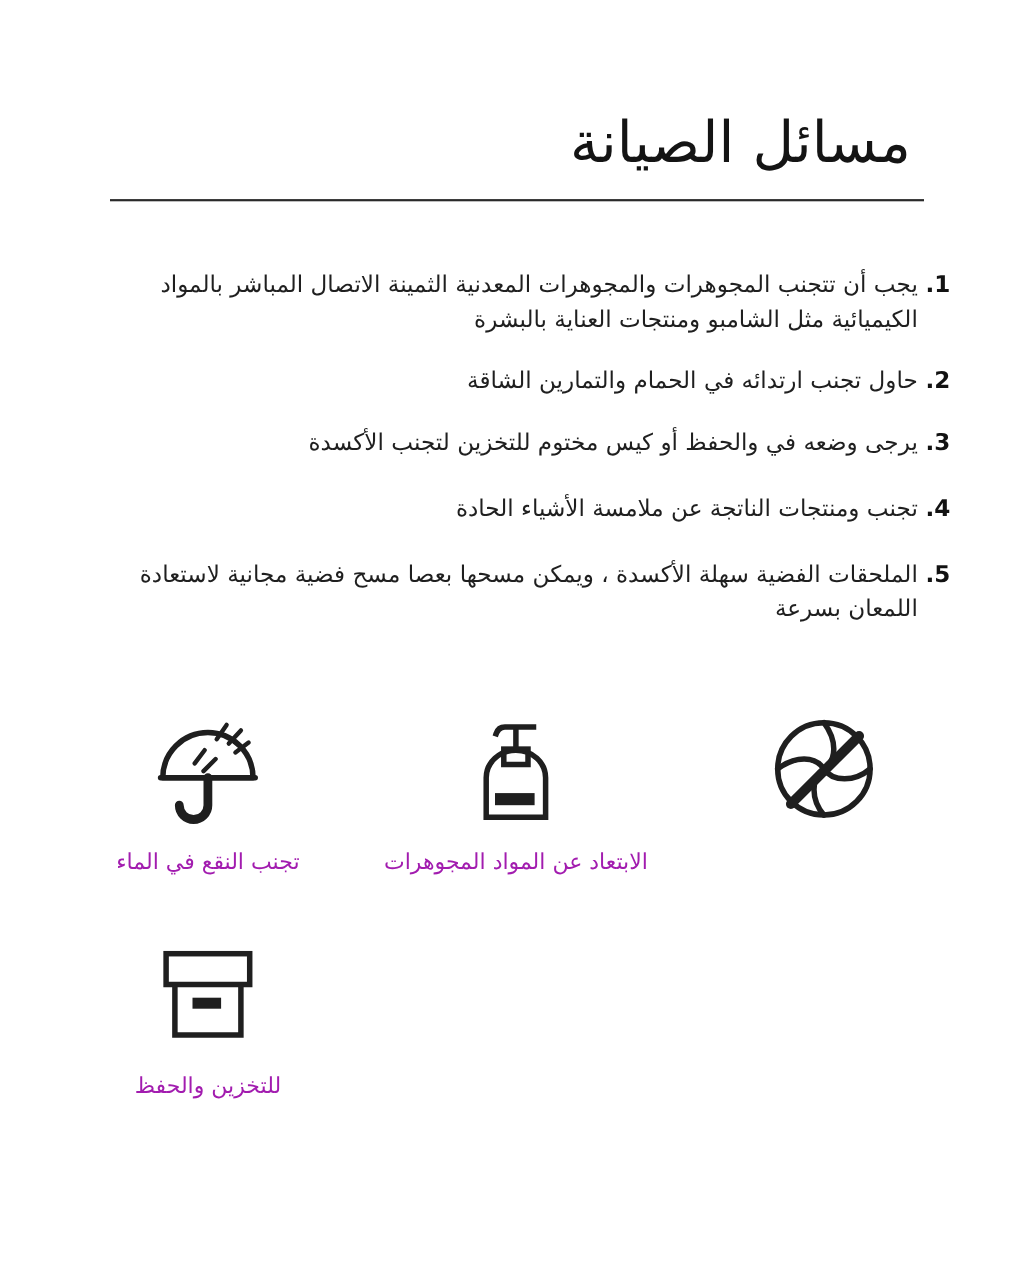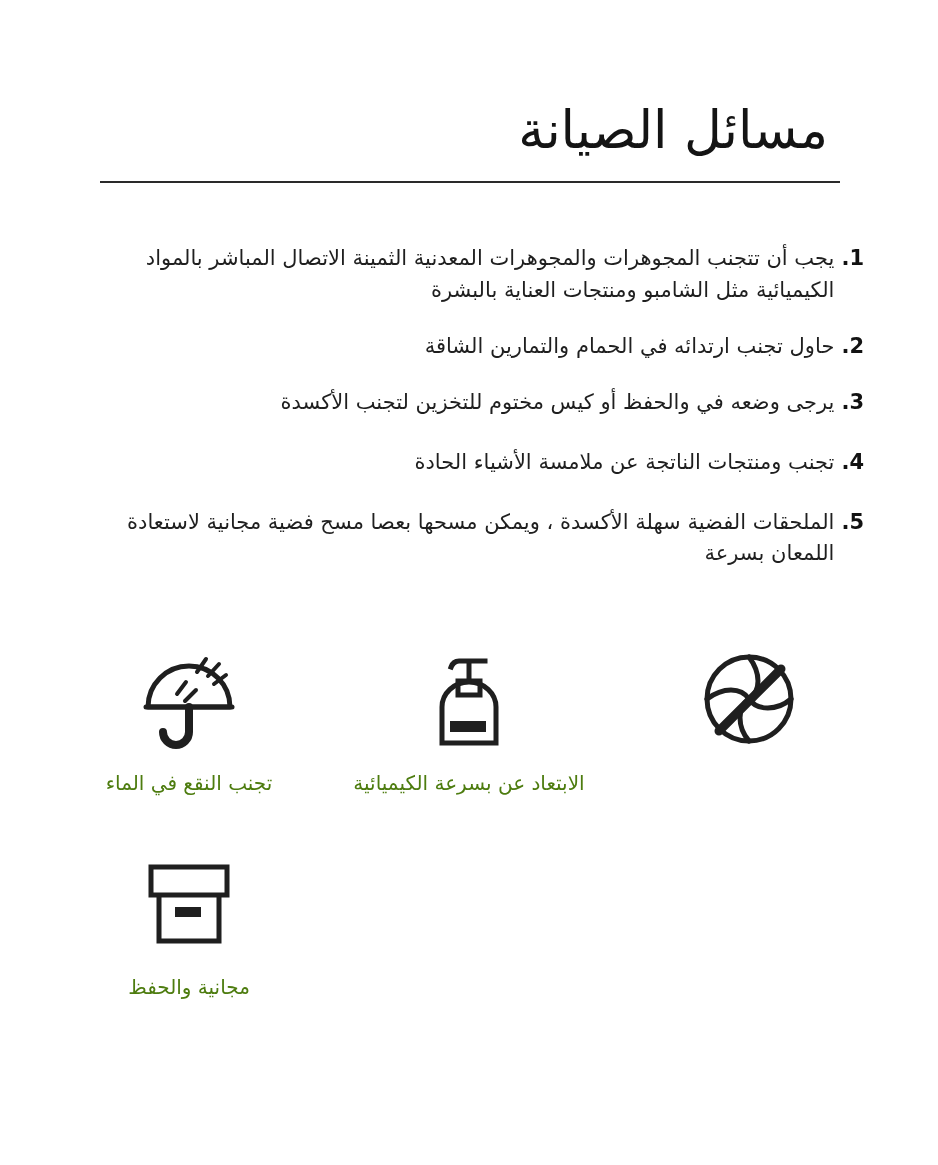--- a/index.html
+++ b/index.html
@@ -110,21 +110,21 @@
     height: 108px;
     display: flex;
     align-items: center;
     justify-content: center;
   }
   .icon-row.row-two .icon-art { height: 96px; }
   .icon-label {
     margin-top: 16px;
     font-size: 20px;
     line-height: 1.4;
-    color: #4d7c0f;
+    color: #a21caf;
     text-align: center;
     direction: rtl;
     white-space: nowrap;
   }
   .icon-row.row-two .icon-label { margin-top: 22px; }
 
   svg { display: block; }
 </style>
 </head>
 <body>
@@ -190,21 +190,21 @@
       <div class="icon-cell">
         <div class="icon-art">
           <svg width="92" height="104" viewBox="0 0 92 104" fill="none" stroke="#1f1f1f" stroke-width="5" stroke-linecap="square" stroke-linejoin="miter">
             <path d="M19 96 L19 60 A27 25 0 0 1 73 60 L73 96 Z" fill="none"></path>
             <rect x="35" y="34" width="22" height="14"></rect>
             <line x1="46" y1="34" x2="46" y2="16"></line>
             <path d="M28 20 Q30 14 36 14 L62 14" stroke-width="5"></path>
             <rect x="27" y="74" width="36" height="11" fill="#1f1f1f" stroke="none"></rect>
           </svg>
         </div>
-        <div class="icon-label">الابتعاد عن بسرعة الكيميائية</div>
+        <div class="icon-label">الابتعاد عن المواد المجوهرات</div>
       </div>
 
       <div class="icon-cell">
         <div class="icon-art">
           <svg width="100" height="100" viewBox="0 0 100 100" fill="none" stroke="#1f1f1f" stroke-width="5" stroke-linecap="round">
             <circle cx="50" cy="50" r="42"></circle>
             <path d="M50 8 C62 24 62 42 50 50 C38 58 38 78 50 92"></path>
             <path d="M8 50 C24 38 42 38 50 50 C58 62 78 62 92 50"></path>
             <line x1="20" y1="82" x2="82" y2="20" stroke-width="9"></line>
           </svg>
@@ -216,21 +216,21 @@
     <div class="icon-row row-two">
 
       <div class="icon-cell">
         <div class="icon-art">
           <svg width="104" height="92" viewBox="0 0 104 92" fill="none" stroke="#1f1f1f" stroke-width="5" stroke-linejoin="miter">
             <rect x="14" y="10" width="76" height="28"></rect>
             <path d="M22 38 L22 84 L82 84 L82 38"></path>
             <rect x="38" y="50" width="26" height="10" fill="#1f1f1f" stroke="none"></rect>
           </svg>
         </div>
-        <div class="icon-label">مجانية والحفظ</div>
+        <div class="icon-label">للتخزين والحفظ</div>
       </div>
 
 
 
     </div>
 
   </div>
 
 </div>
 

